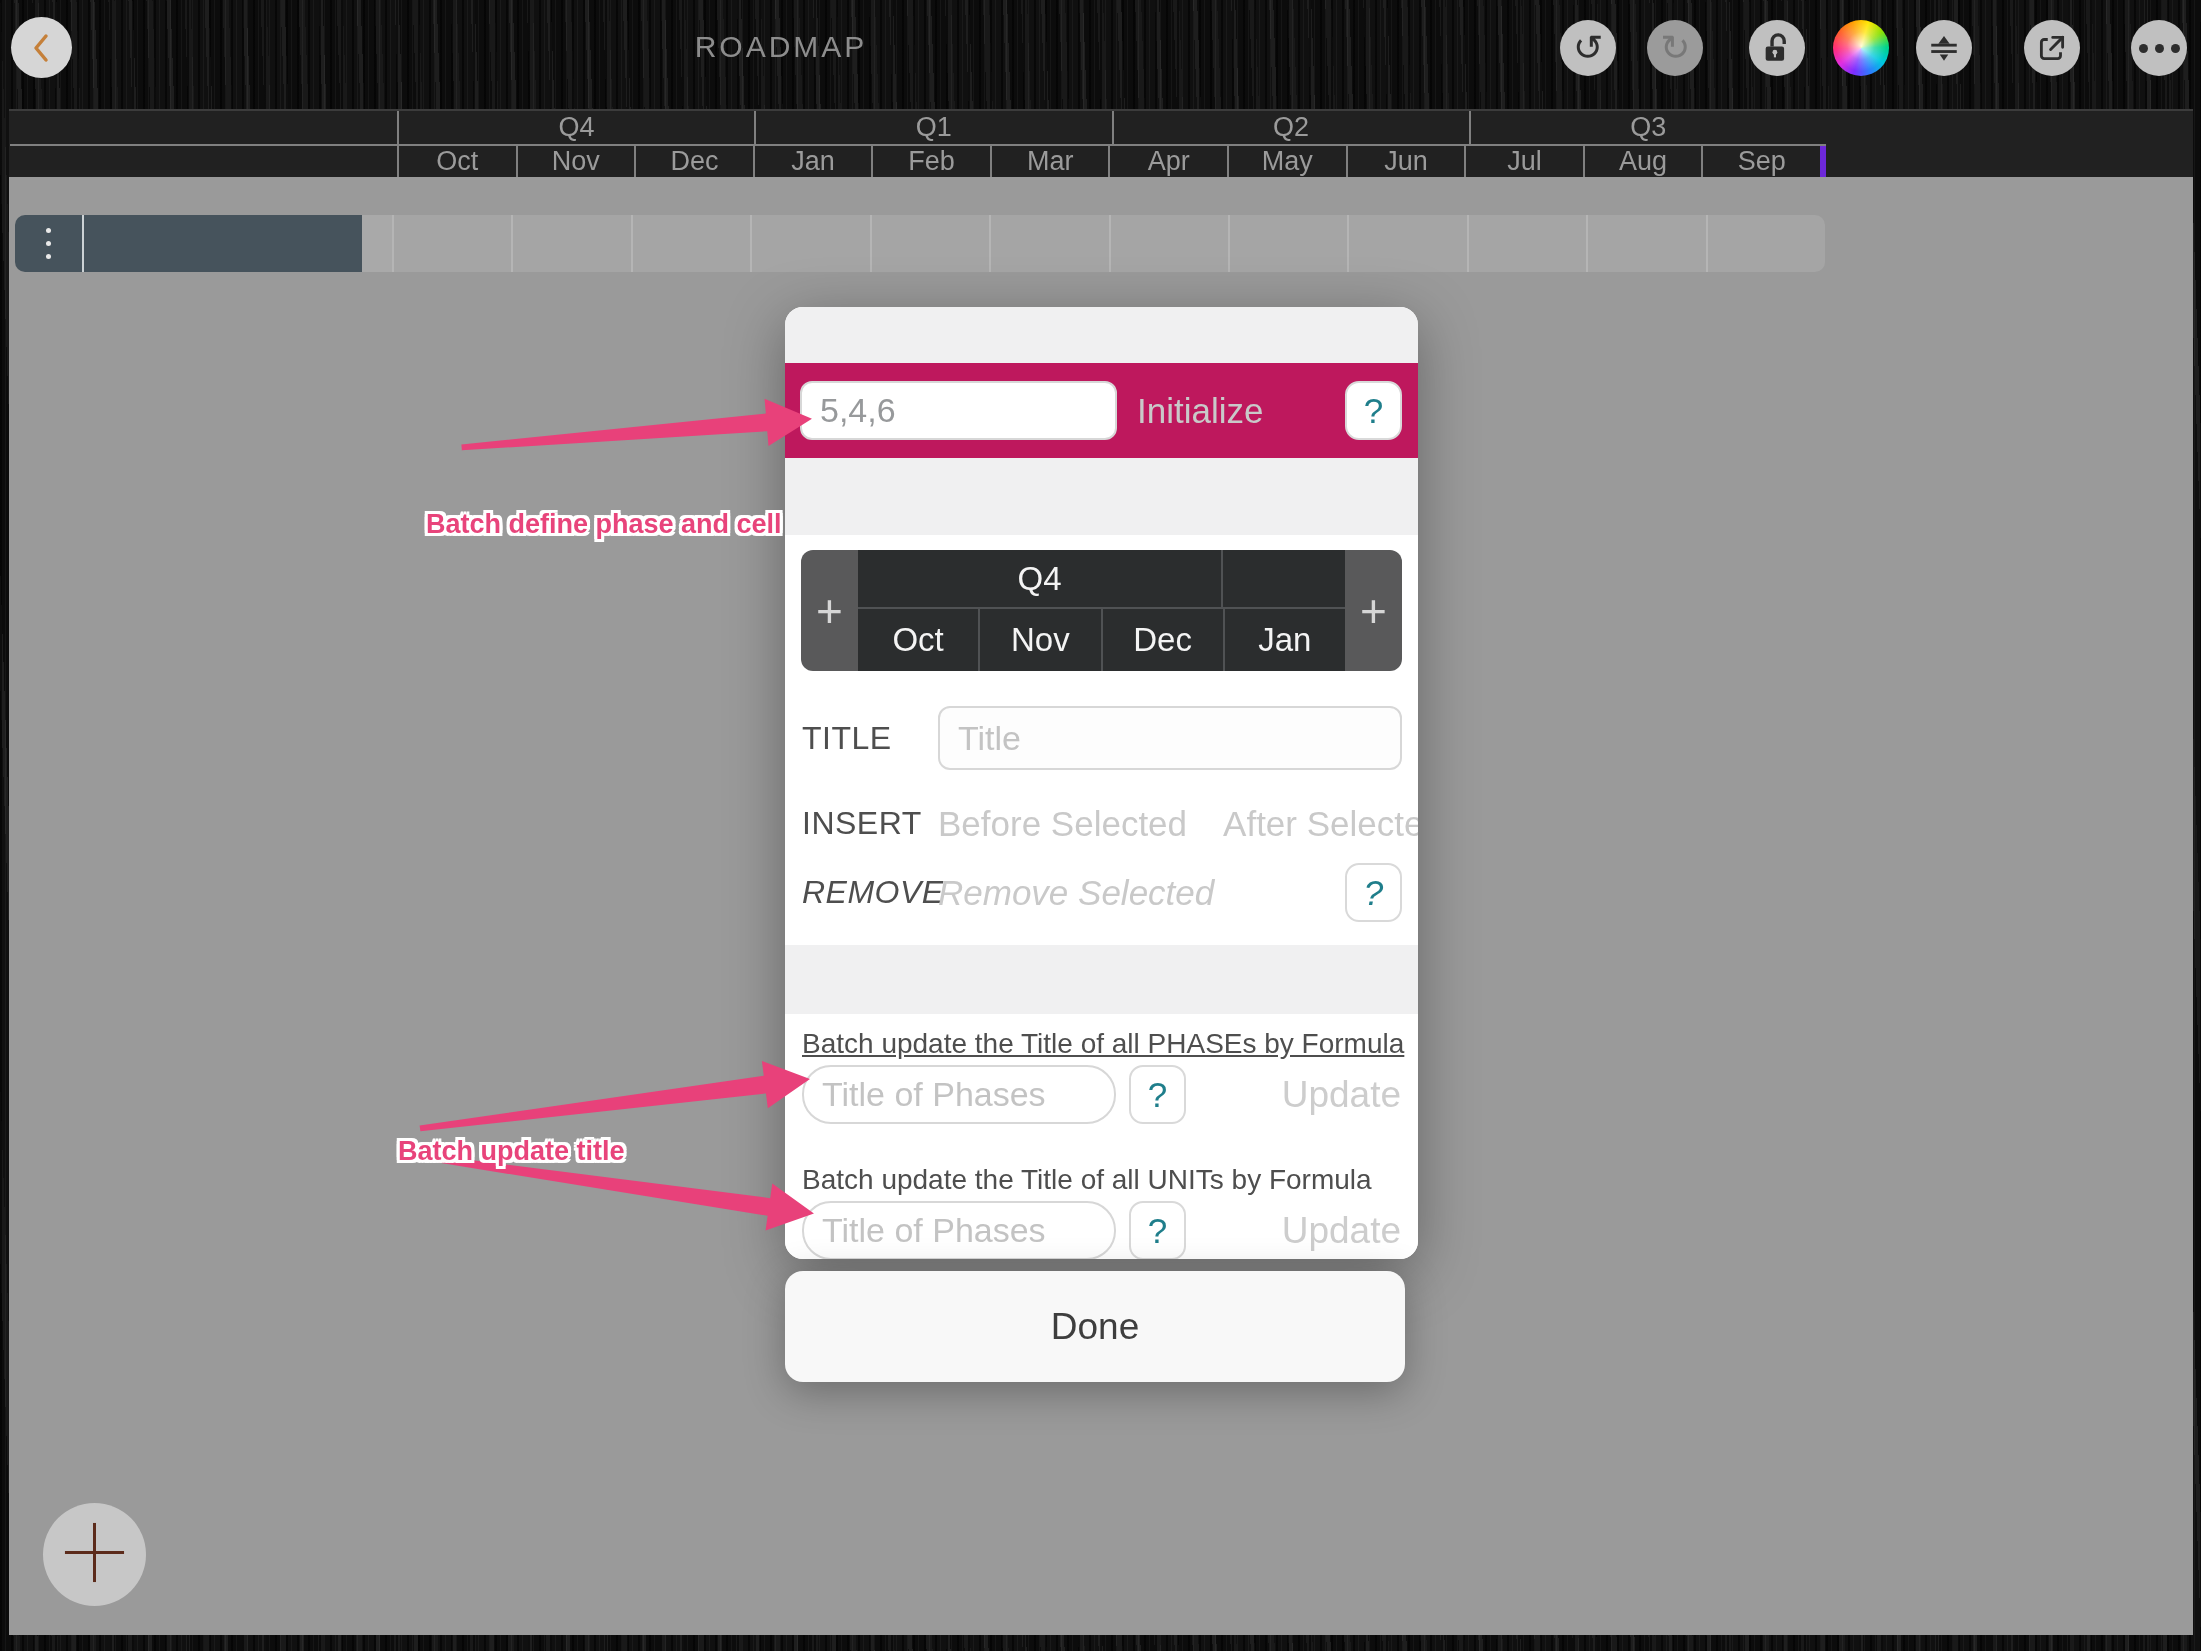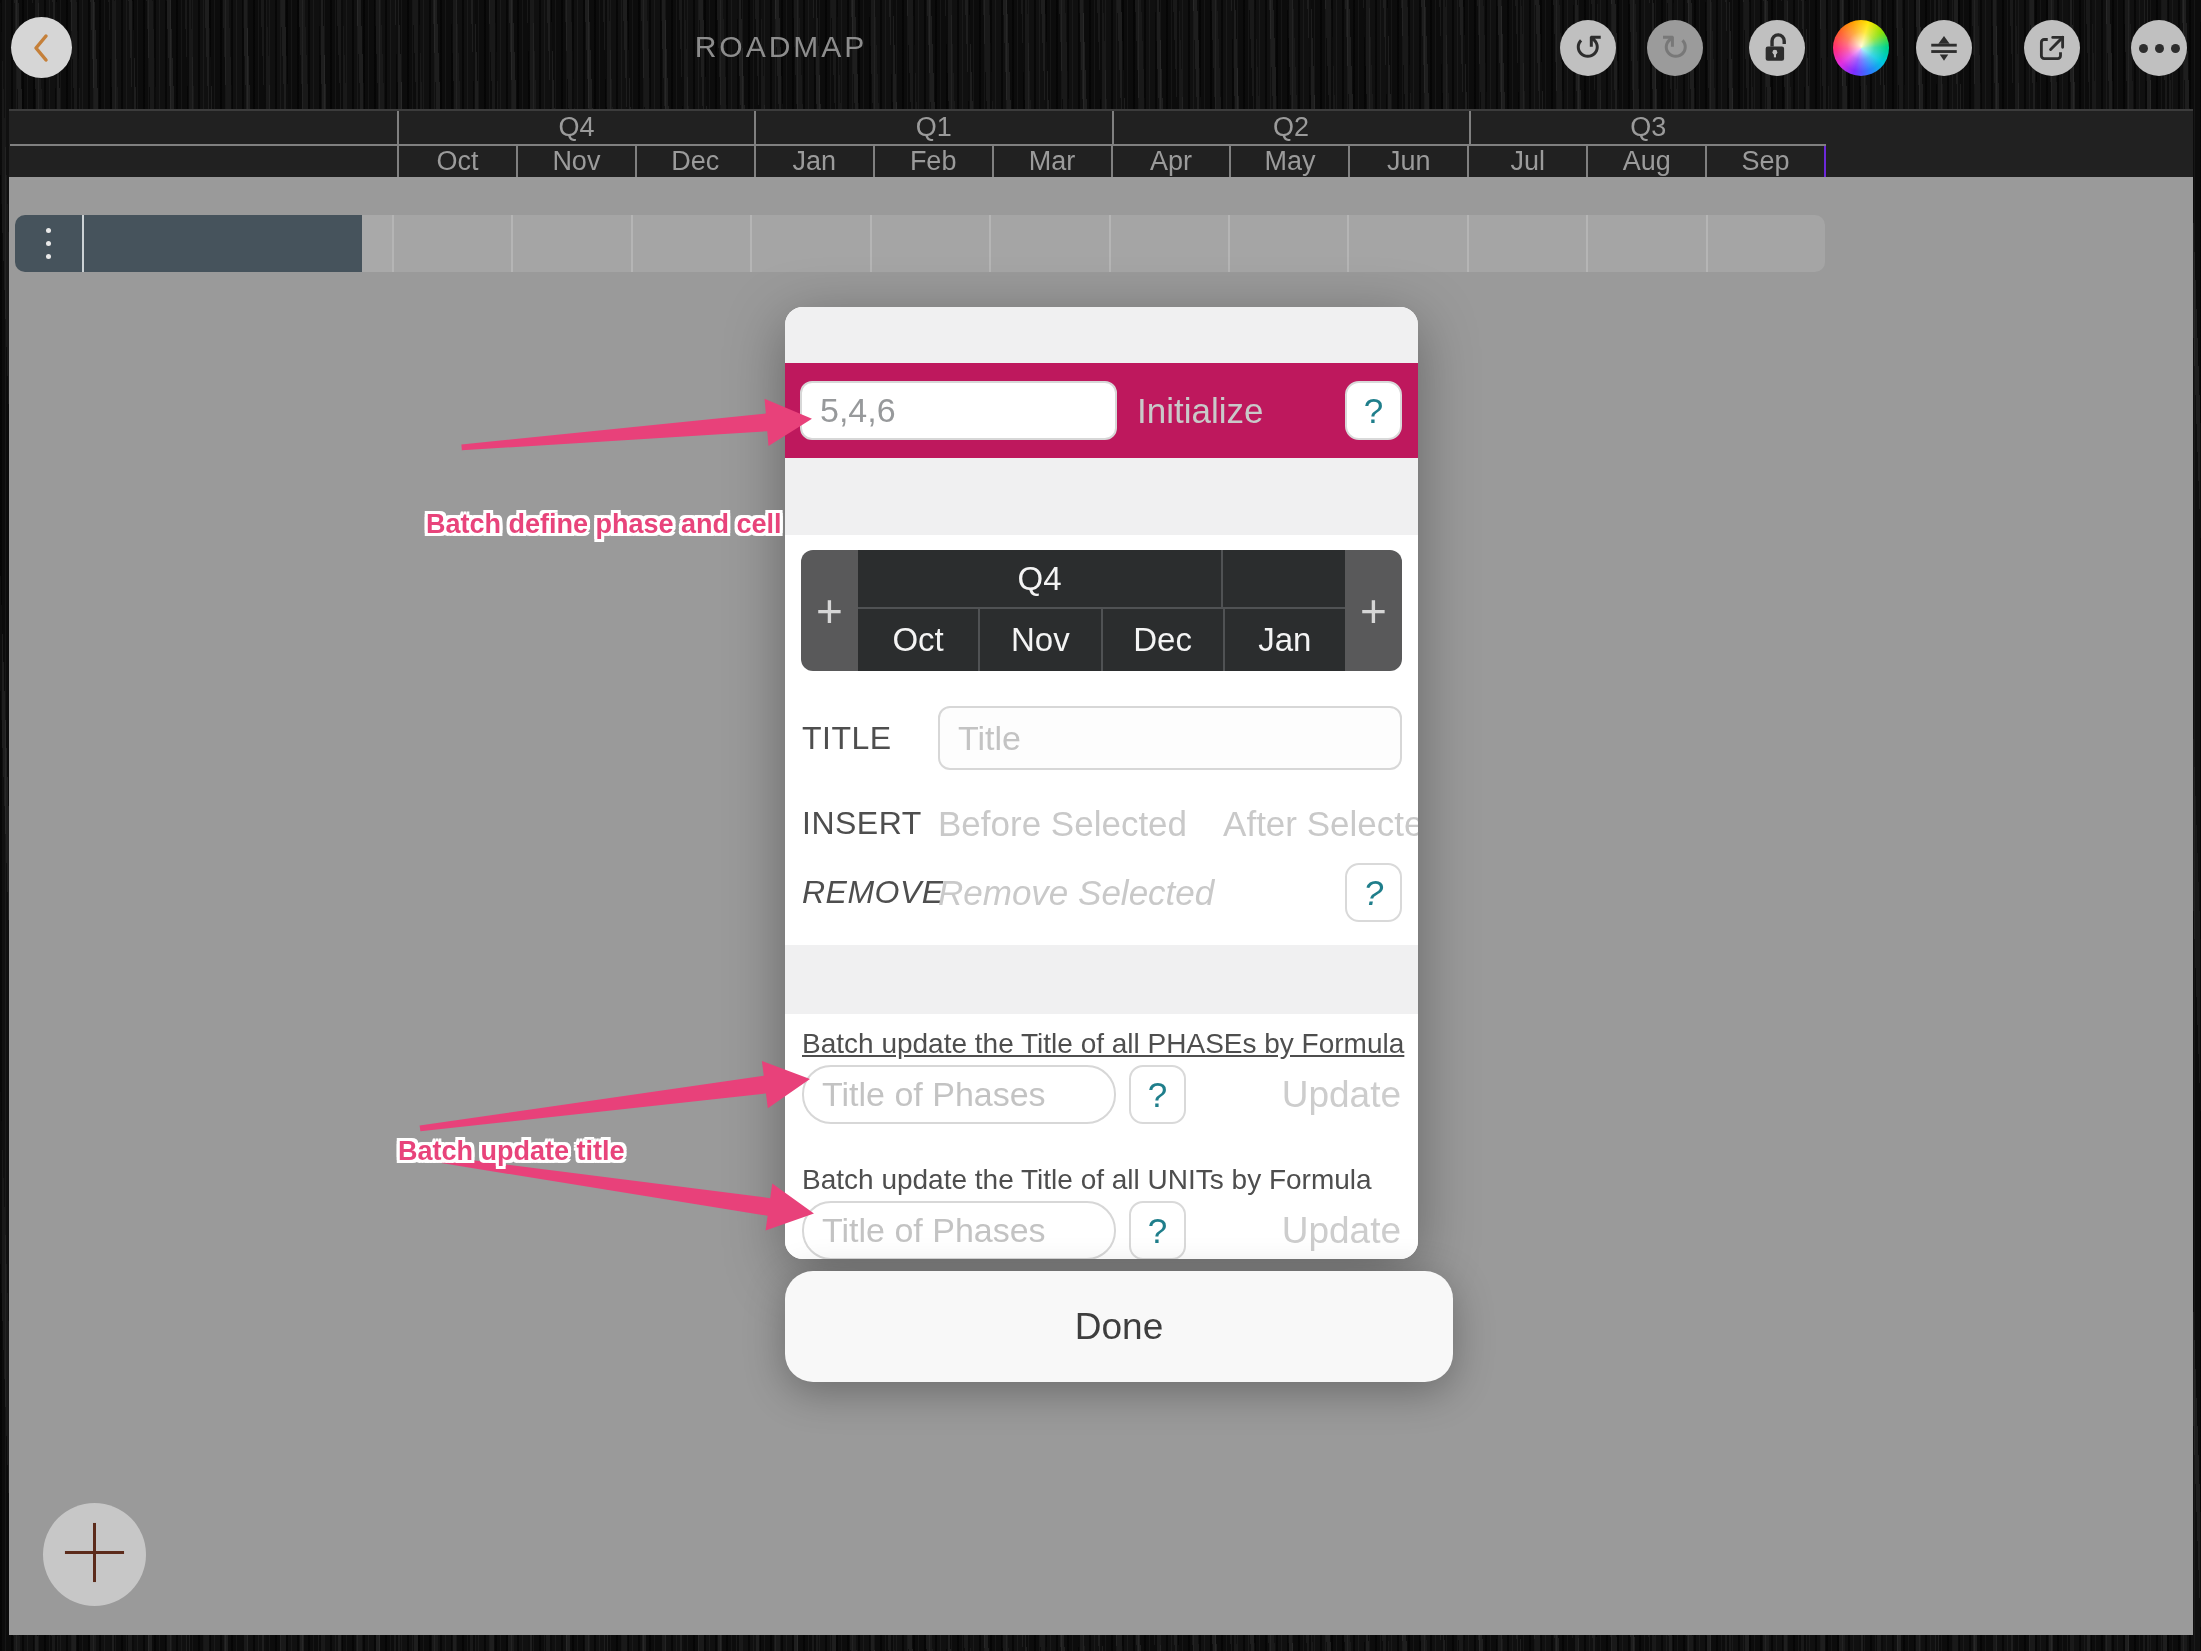--- a/index.html
+++ b/index.html
@@ -31,21 +31,21 @@
   .canvas { position:absolute; left:9px; top:109px; right:9px; bottom:16px; background:#9a9a9a; }
   .band { position:absolute; left:9px; top:109px; right:9px; height:68px; background:#212121; border-top:2px solid #3c3c3c; }
   .band-rows { position:absolute; left:1px; top:0; width:1816px; height:100%; display:flex; flex-direction:column; }
   .q-row { height:33px; display:flex; }
   .m-row { height:34px; display:flex; border-top:2px solid #808080; }
   .head-blank { width:387px; flex:none; }
   .qcell { flex:1; display:flex; align-items:center; justify-content:center;
     color:#9b9b9b; font-size:27px; border-left:2px solid #808080; }
   .mcell { flex:1; display:flex; align-items:center; justify-content:center;
     color:#9b9b9b; font-size:27px; border-left:2px solid #808080; }
-  .m-row .mcell:last-child { border-right:2px solid #6d28d9; }
+  .m-row .mcell:last-child { border-right:6px solid #6d28d9; }
   
   .unit-row { position:absolute; left:15px; top:215px; width:1810px; height:57px;
     display:flex; border-radius:10px; overflow:hidden; }
   .u-menu { flex:none; width:69px; background:#46535c; display:flex; align-items:center;
     justify-content:center; border-right:2px solid #ccd2d5; }
   .vdots { display:flex; flex-direction:column; gap:8px; }
   .vdots i { width:5px; height:5px; border-radius:50%; background:#e9e9e9; }
   .u-title { flex:none; width:278px; background:#46535c; }
   .u-fill { flex:none; width:30px; background:#a9a9a9; }
   .gcell { flex:1; background:#a5a5a5; border-left:2px solid #b5b5b5; }
@@ -94,22 +94,22 @@
   .row-insert .ghost + .ghost { margin-left:36px; }
   .row-remove .help-btn { margin-left:auto; margin-right:16px; }
   
   .caption { margin:0 17px; color:#4e4e4e; font-size:28px; white-space:nowrap; }
   .cap1 { margin-top:14px;text-decoration:underline; } .cap2 { margin-top:40px; }
   .f-row { margin-top:5px; height:59px; display:flex; align-items:center; }
   .batch-field { margin-left:17px; width:314px; height:59px; flex:none;border-radius:29px; }
   .f-row .help-btn { margin-left:13px; }
   .update { margin-left:auto; margin-right:17px; font-size:37px; color:#cdcdcd; }
   
-  .done-card { position:absolute; left:785px; top:1271px; width:668px; height:111px;
-    border-radius:28px; background:#f8f8f8; display:flex; align-items:center; justify-content:center;
+  .done-card { position:absolute; left:785px; top:1271px; width:620px; height:111px;
+    border-radius:18px; background:#f8f8f8; display:flex; align-items:center; justify-content:center;
     font-size:37px; color:#3e3e3e; box-shadow:0 10px 40px rgba(0,0,0,.3); }
   
   .fab { position:absolute; left:43px; top:1503px; width:103px; height:103px; border-radius:50%;
     background:#c7c7c7; display:flex; align-items:center; justify-content:center; }
   
   .overlay { position:absolute; left:0; top:0; pointer-events:none; z-index:50; }
   .note { position:absolute; z-index:51; font-size:27px; font-weight:bold; color:#e8447b;
     white-space:nowrap; pointer-events:none;
     text-shadow:-3px -3px 0 #fff, 3px -3px 0 #fff, -3px 3px 0 #fff, 3px 3px 0 #fff,
       -3px 0 0 #fff, 3px 0 0 #fff, 0 -3px 0 #fff, 0 3px 0 #fff; }

